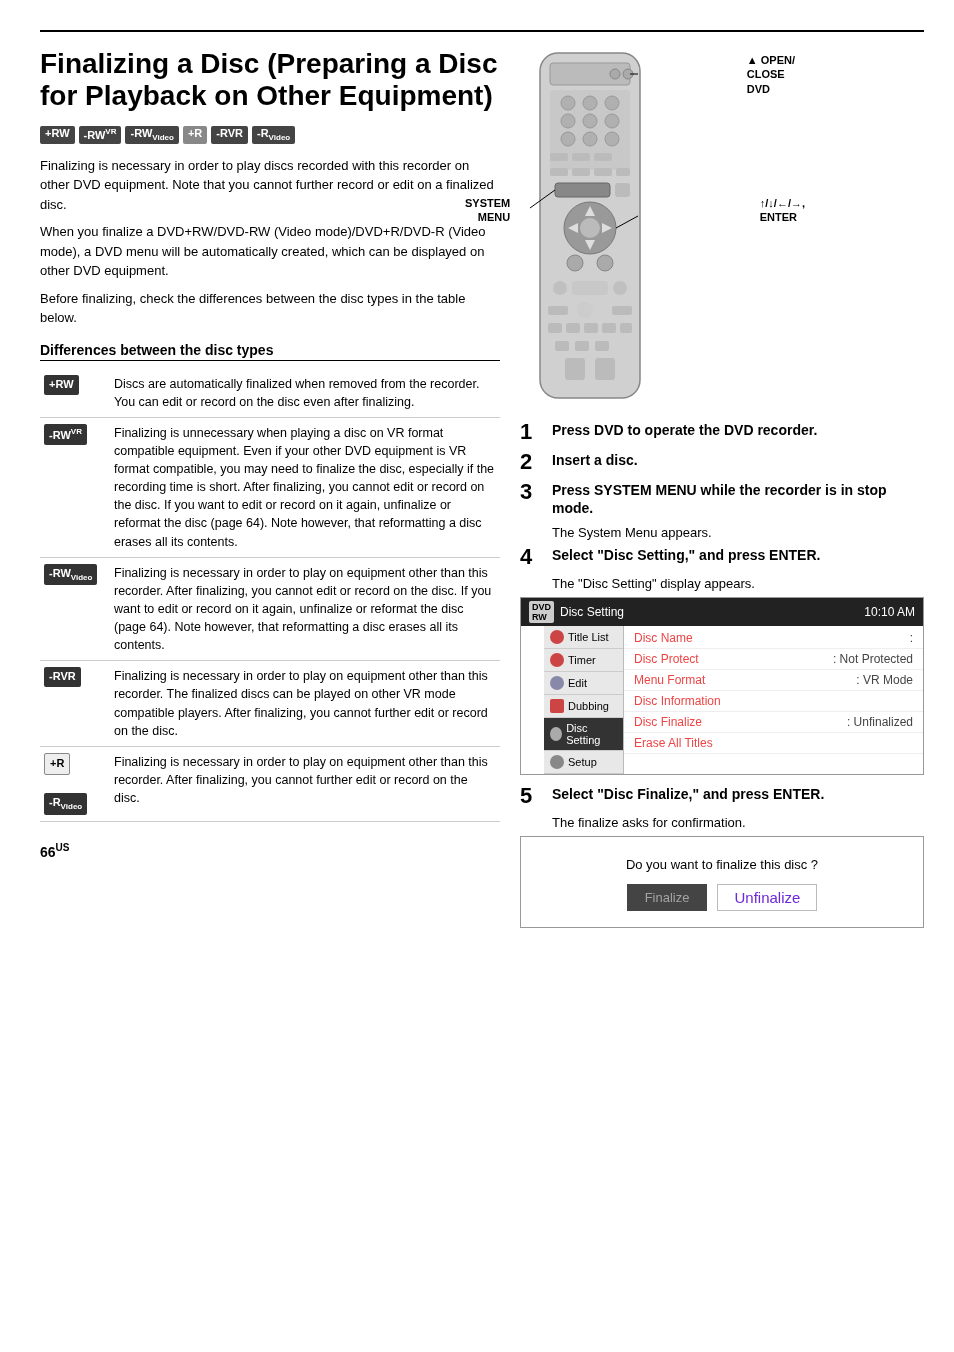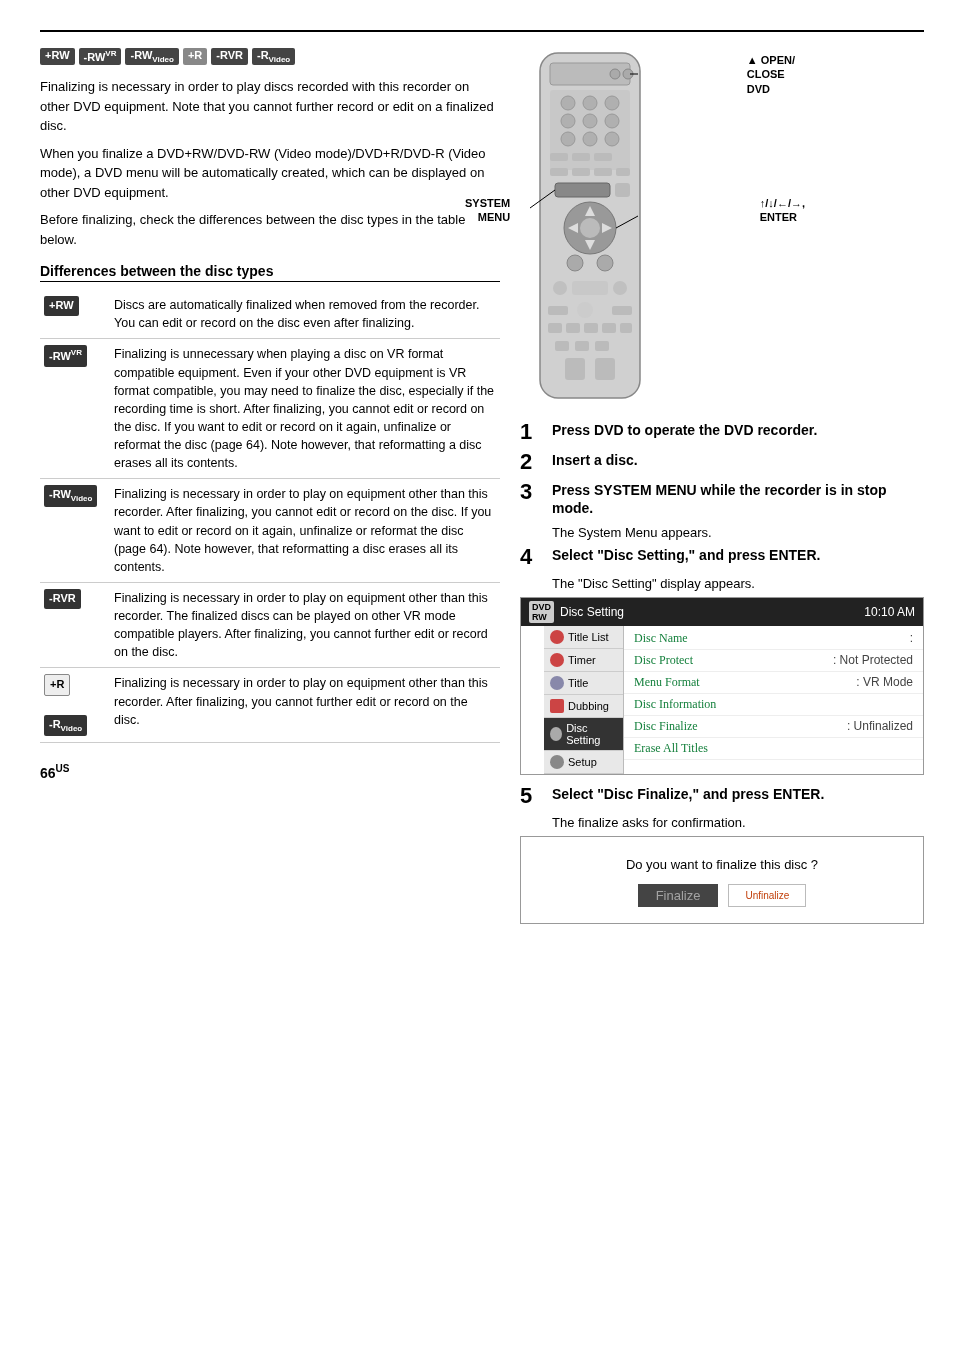--- a/index.html
+++ b/index.html
@@ -202,21 +202,21 @@
       flex: 1;
       padding: 2px 0;
     }
     .ds-row {
       display: flex;
       justify-content: space-between;
       padding: 3px 10px;
       border-bottom: 1px solid #eee;
       font-size: 12px;
     }
-    .ds-row-label { color: #15803d; font-family: Liberation Serif, serif; }
+    .ds-row-label { color: #ef4444; }
     .ds-row-value { color: #444; }
 
     
     .finalize-box {
       border: 1px solid #999;
       margin: 6px 0 10px 0;
       padding: 20px 20px 16px 20px;
       text-align: center;
       font-size: 13px;
     }
@@ -229,24 +229,24 @@
     .btn-finalize {
       background: #444;
       color: #a3a3a3;
       border: none;
       padding: 4px 18px;
       font-size: 13px;
       cursor: pointer;
     }
     .btn-unfinalize {
       background: #fff;
-      color: #c2410c;
+      color: #6d28d9;
       border: 1px solid #bbb;
       padding: 4px 16px;
-      font-size: 10px;
+      font-size: 15px;
       cursor: pointer;
     }
 
     
     .page-num {
       margin-top: 20px;
       font-size: 14px;
       font-weight: bold;
     }
     .page-num sup { font-size: 10px; }
@@ -287,20 +287,21 @@
     }
   </style>
 </head>
 <body>
 
 <hr class="top-line">
 
 <div class="page-layout">
 
   <div class="left-col">
+    <h1>Finalizing a Disc (Preparing a Disc for Playback on Other Equipment)</h1>
 
     <div class="disc-badges">
       <span class="badge badge-plus-rw">+RW</span>
       <span class="badge badge-minus-rwvr">-RW<sup>VR</sup></span>
       <span class="badge badge-minus-rwvideo">-RW<sub style="font-size:8px">Video</sub></span>
       <span class="badge badge-plus-r">+R</span>
       <span class="badge badge-minus-rvr">-RVR</span>
       <span class="badge badge-minus-rvideo">-R<sub style="font-size:8px">Video</sub></span>
     </div>
 
@@ -464,21 +465,21 @@
             <div class="ds-sidebar-item">
               <span class="ds-icon" style="background:#c44;border-radius:50%;"></span>
               <span>Title List</span>
             </div>
             <div class="ds-sidebar-item">
               <span class="ds-icon" style="background:#c44;"></span>
               <span>Timer</span>
             </div>
             <div class="ds-sidebar-item">
               <span class="ds-icon" style="background:#88a;"></span>
-              <span>Title</span>
+              <span>Edit</span>
             </div>
             <div class="ds-sidebar-item">
               <span class="ds-icon" style="background:#c44;border-radius:2px;"></span>
               <span>Dubbing</span>
             </div>
             <div class="ds-sidebar-item active">
               <span class="ds-icon" style="background:#aaa;"></span>
               <span>Disc Setting</span>
             </div>
             <div class="ds-sidebar-item">

